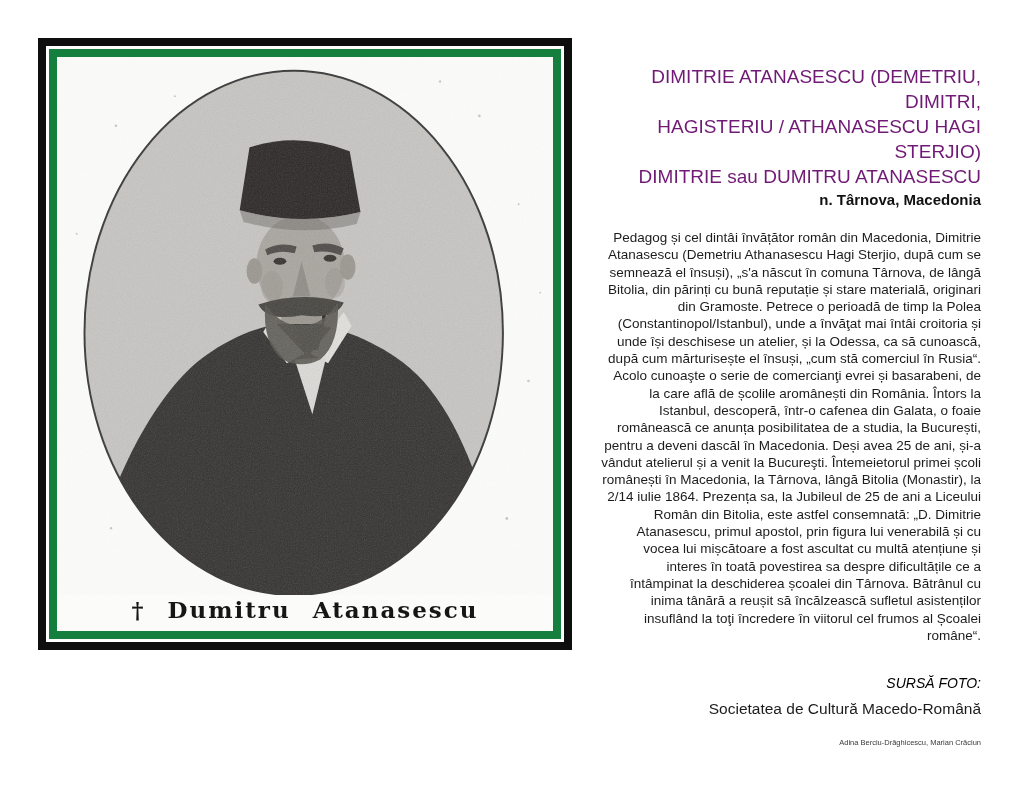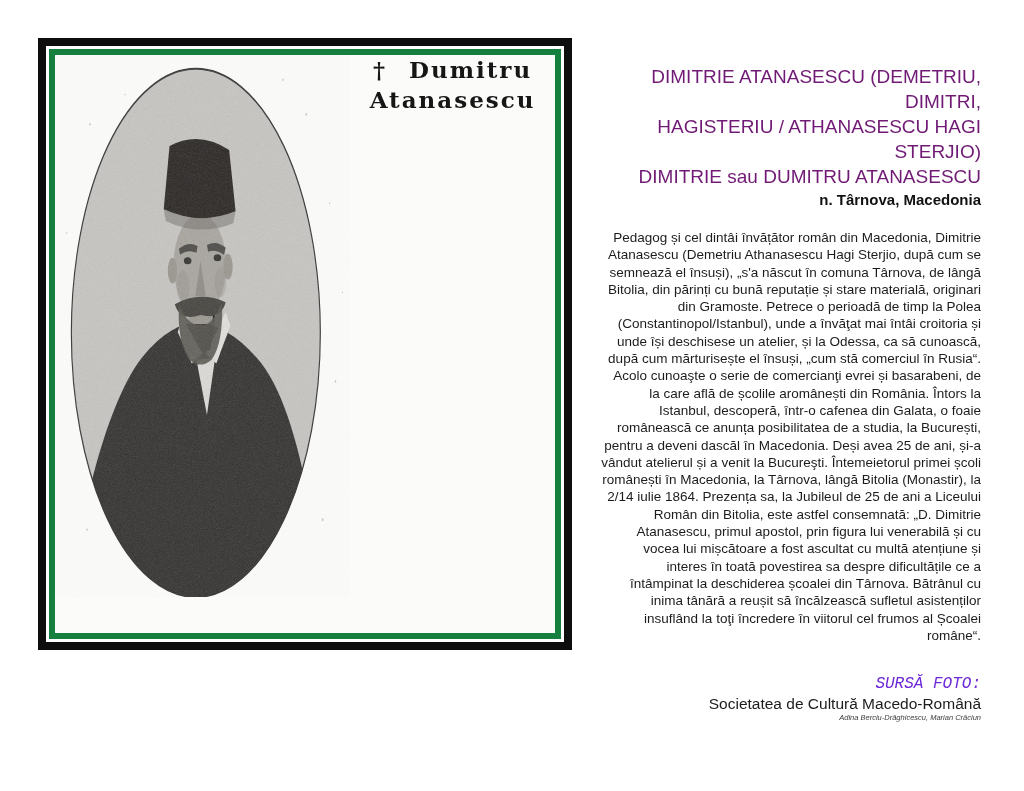--- a/index.html
+++ b/index.html
@@ -15,23 +15,23 @@
   
   .photo-frame {
     position: absolute; left: 38px; top: 38px;
     width: 534px; height: 612px;
     border: 8px solid #0e0e0e;
     padding: 3px;
     background: #ffffff;
   }
   .photo-inner {
     width: 100%; height: 100%;
-    border: 6px solid #15803d;
+    border: 8px solid #15803d;
     background: #fbfbf9;
-    display: flex; flex-direction: row;
+    display: flex; flex-direction: column;
     overflow: hidden;
   }
   .portrait-svg { flex: 1 1 auto; width: 100%; height: calc(100% - 36px); display: block; }
   .photo-caption {
     height: 36px;
     text-align: center;
     font-family: "DejaVu Serif", serif;
     font-weight: 700;
     font-size: 23px;
     line-height: 30px;
@@ -61,33 +61,32 @@
     color: #111111;
   }
   .article-body {
     margin-top: 21px;
     font-size: 13.5px;
     line-height: 17.3px;
     color: #1c1c1c;
   }
   .source-label {
     margin-top: 31px;
-    font-size: 16px;
+    font-size: 14px;
     font-style: italic;
-    color: #6d28d9;
-    font-family: Liberation Mono, monospace;
+    color: #000000;
   }
   .source-value {
-    margin-top: 2px;
+    margin-top: 9px;
     font-size: 15.5px;
     color: #1c1c1c;
   }
   .credit-line {
+    margin-top: 20px;
     font-size: 7.5px;
-    font-style: italic;
     color: #3a3a3a;
   }
 </style>
 </head>
 <body>
 
 <div class="page">
 
   <div class="photo-frame">
     <div class="photo-inner">

